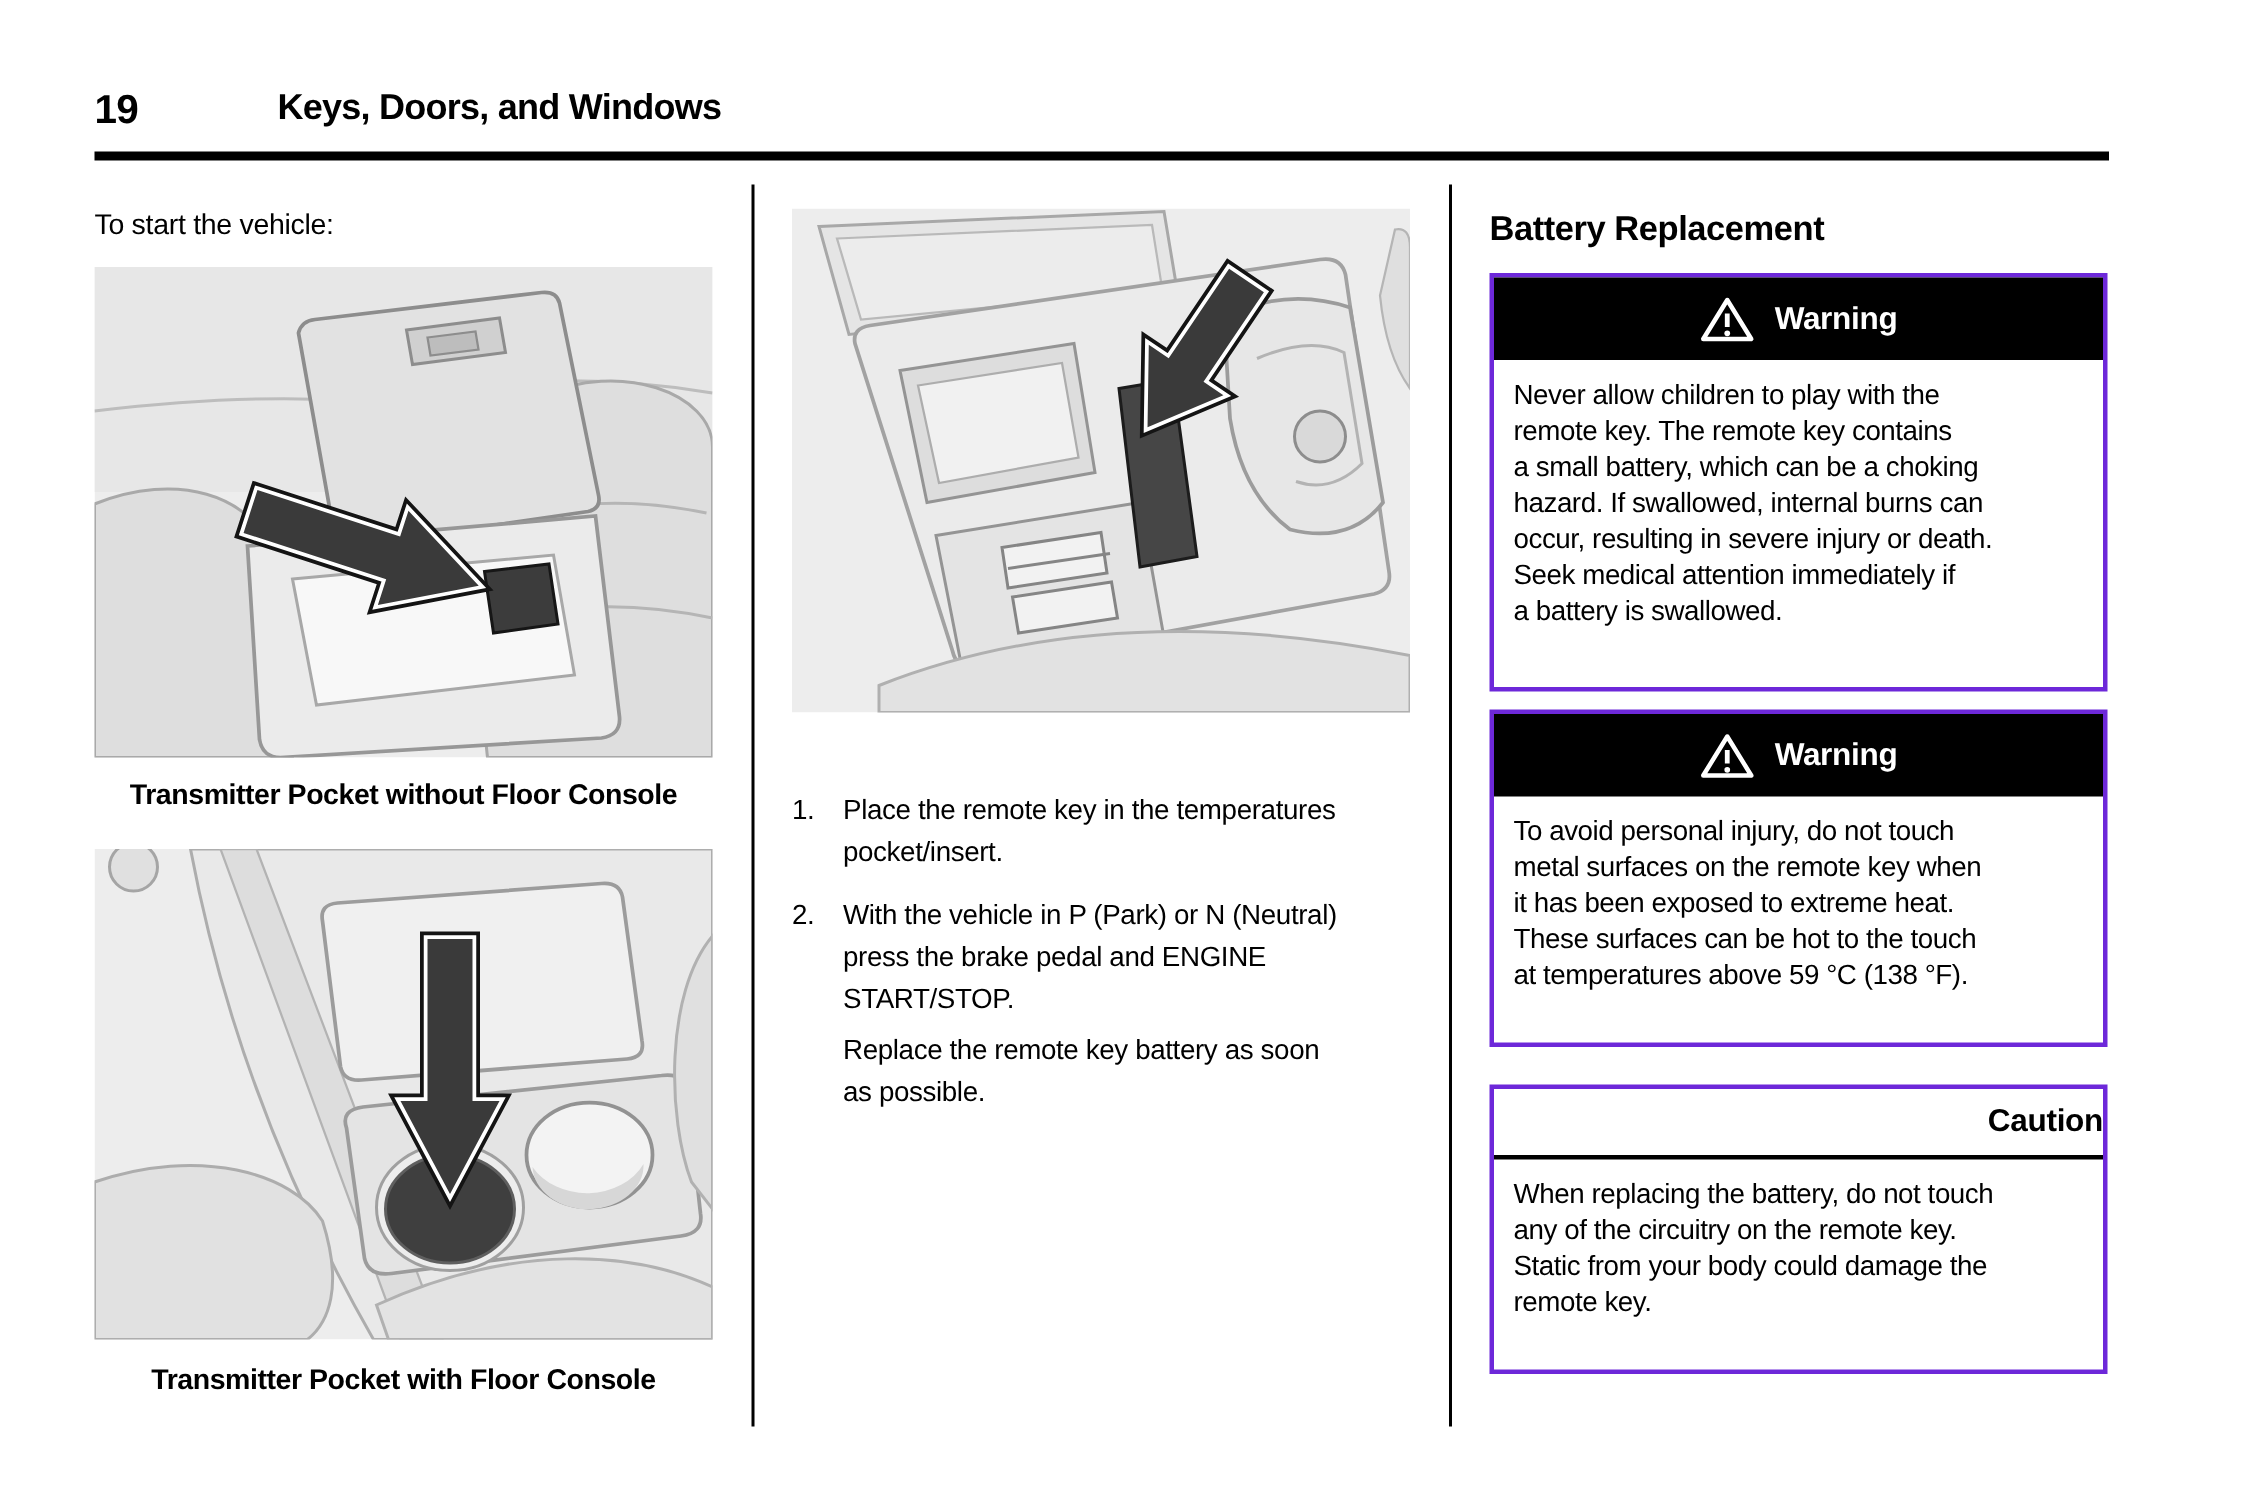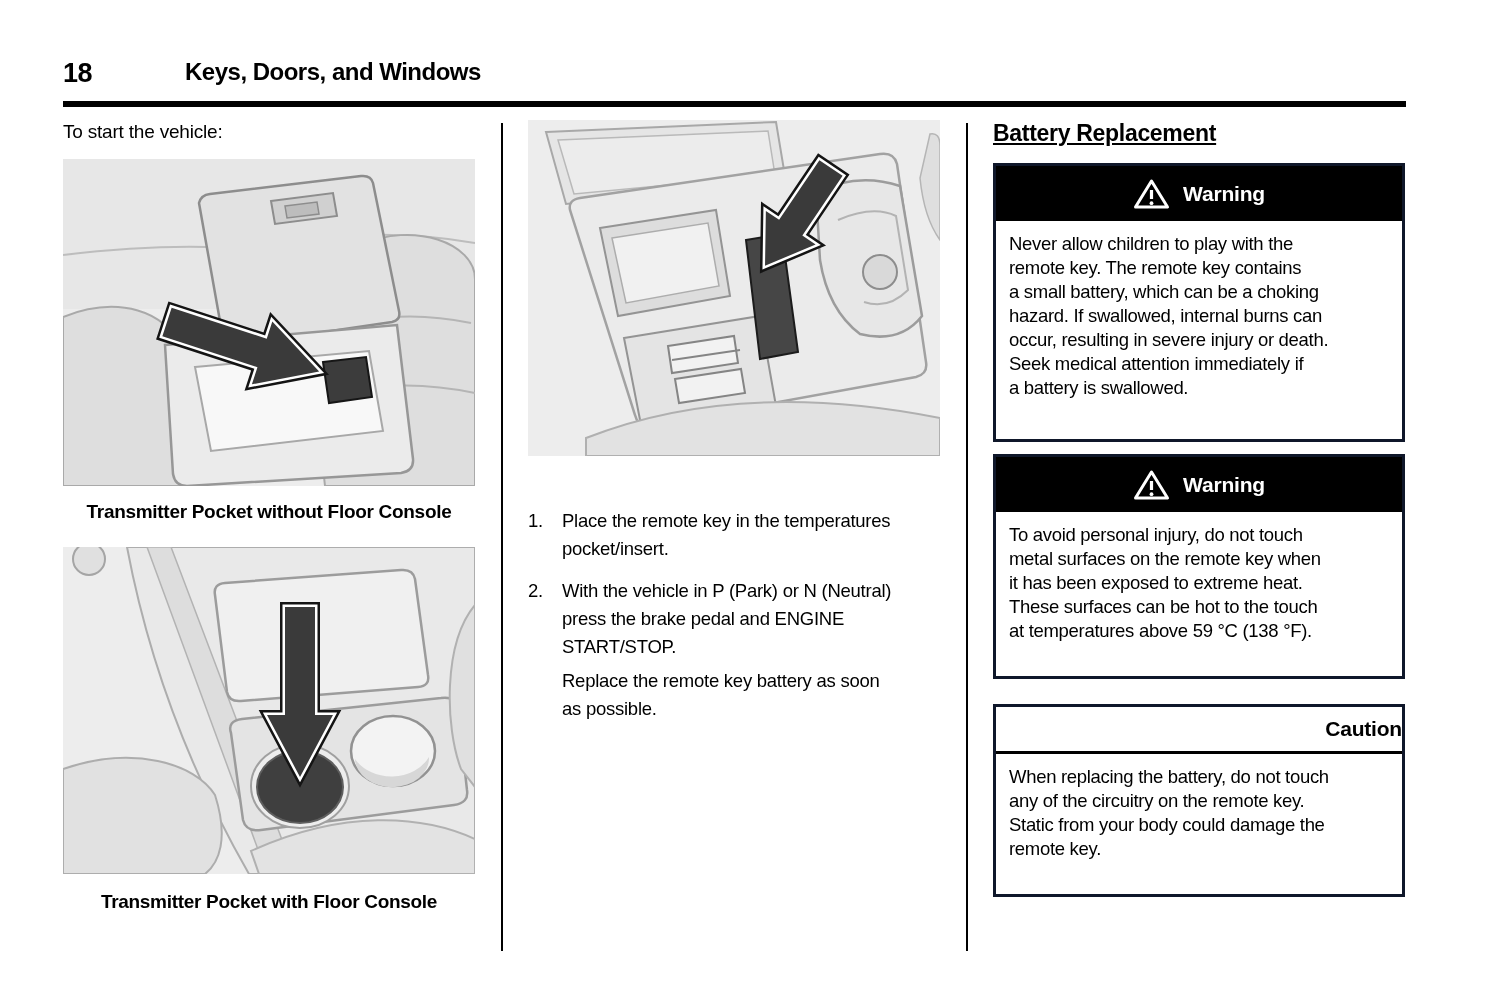--- a/index.html
+++ b/index.html
@@ -6,62 +6,62 @@
   .page{position:relative;width:1500px;height:1000px;background:#fff;overflow:hidden;
         font-family:"Liberation Sans",sans-serif;color:#000;}
   
   .pagenum{position:absolute;left:63px;top:58px;font-size:27px;font-weight:700;letter-spacing:-0.5px;}
   .chapter{position:absolute;left:185px;top:58px;font-size:24px;font-weight:700;letter-spacing:-0.5px;}
   .rule{position:absolute;left:63px;top:101px;width:1343px;height:6px;background:#000;}
   
   .vdiv{position:absolute;top:123px;width:2px;height:828px;background:#000;}
   .vdiv1{left:501px;}
   .vdiv2{left:966px;}
-  .col{position:absolute;top:119px;}
+  .col{position:absolute;top:138px;}
   .col1{left:63px;width:412px;height:830px;}
   .col2{left:528px;width:412px;height:830px;}
   .col3{left:993px;width:413px;height:830px;}
   .intro{position:absolute;left:0;top:2px;margin:0;font-size:19px;letter-spacing:-0.2px;}
   .fig{position:absolute;left:0;display:block;}
   .fig1{top:40px;}
   .cap1{top:382px;}
   .fig2{top:428px;}
   .cap2{top:772px;}
   .fig3{top:1px;}
   .cap3{top:350px;}
   .caption{position:absolute;left:0;width:100%;text-align:center;font-size:19px;font-weight:700;letter-spacing:-0.3px;}
   .step{position:absolute;left:0;width:412px;display:flex;font-size:18.5px;line-height:28px;letter-spacing:-0.25px;}
   .step1{top:388px;}
   .step2{top:458px;}
   .stepnum{flex:0 0 34px;width:34px;}
   .steptext{white-space:pre-line;}
   .note{position:absolute;left:34px;top:548px;width:378px;font-size:18.5px;line-height:28px;
         letter-spacing:-0.25px;white-space:pre-line;}
   
-  .section-heading{position:absolute;left:0;top:1px;margin:0;font-size:23px;font-weight:700;letter-spacing:-0.3px;text-decoration:underline;}
-  .alert{position:absolute;left:0;width:412px;border:3px solid #0f172a;box-sizing:border-box;background:#fff;}
+  .section-heading{position:absolute;left:0;top:1px;margin:0;font-size:23px;font-weight:700;letter-spacing:-0.3px;}
+  .alert{position:absolute;left:0;width:412px;border:3px solid #6d28d9;box-sizing:border-box;background:#fff;}
   .w1{top:44px;height:279px;}
   .w2{top:335px;height:225px;}
   .caution-box{top:585px;height:193px;}
   .alert-head{height:55px;background:#000;color:#fff;display:flex;align-items:center;
               justify-content:center;gap:13px;font-size:21px;font-weight:700;letter-spacing:-0.2px;}
   .caution-head{height:44px;border-bottom:3px solid #000;display:flex;align-items:center;
                 justify-content:flex-end;font-size:21px;font-weight:700;letter-spacing:-0.2px;}
   .alert-body{padding:11px 13px;font-size:18.5px;line-height:24px;letter-spacing:-0.3px;white-space:pre-line;}
   
   .arrow-outline{fill:none;stroke:#141414;stroke-width:10;stroke-linejoin:miter;}
   .arrow-white{fill:none;stroke:#ffffff;stroke-width:5;stroke-linejoin:miter;}
   .arrow-fill{fill:#3a3a3a;}
 </style>
 </head>
 <body>
 
 <div class="page">
 
-  <span class="pagenum">18</span>
+  <span class="pagenum">19</span>
   <span class="chapter">Keys, Doors, and Windows</span>
   <div class="rule"></div>
 
   <div class="vdiv vdiv1"></div>
   <div class="vdiv vdiv2"></div>
 
   <div class="col col1">
     <p class="intro">To start the vehicle:</p>
 
     <svg class="fig fig1" width="412" height="327" viewBox="0 0 412 327">

